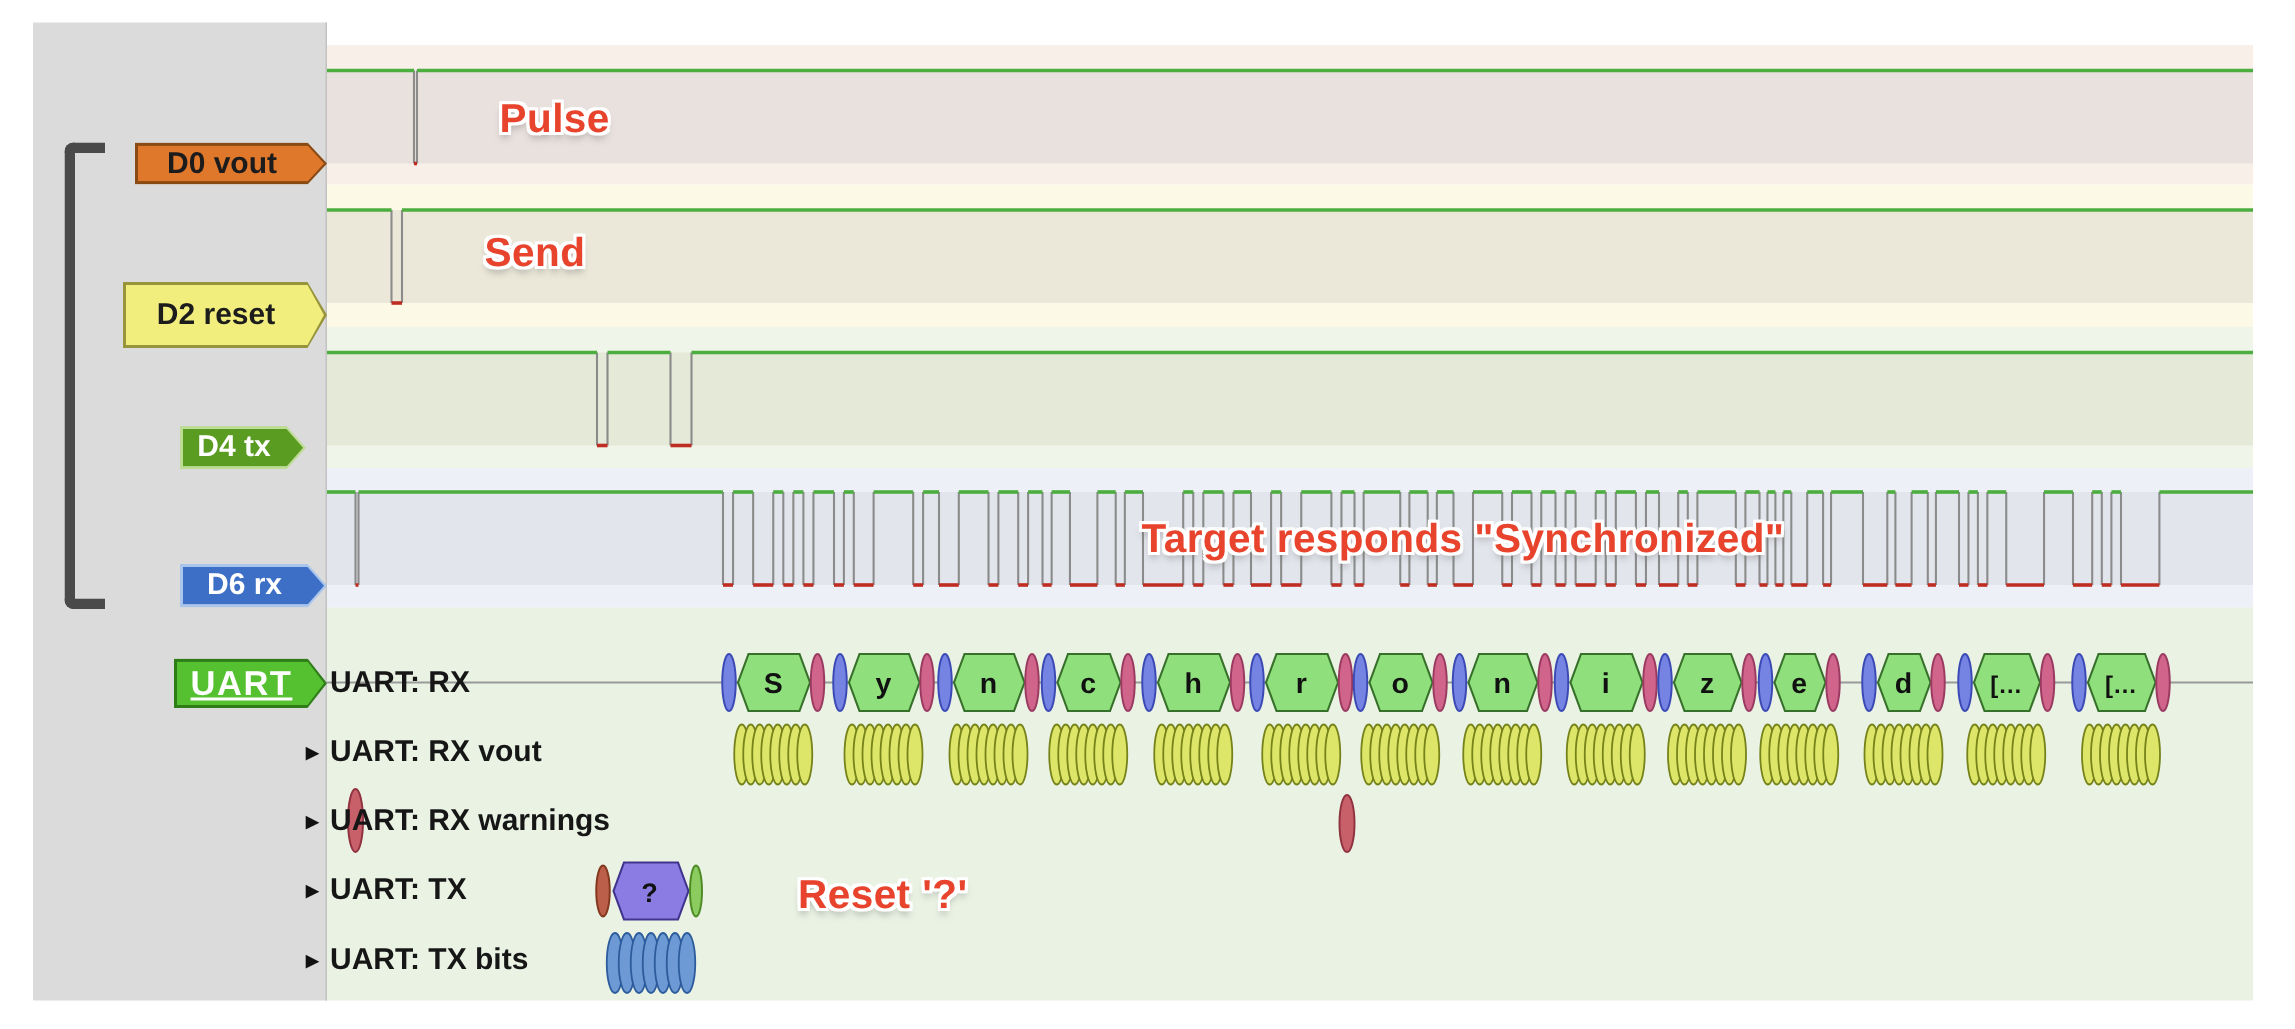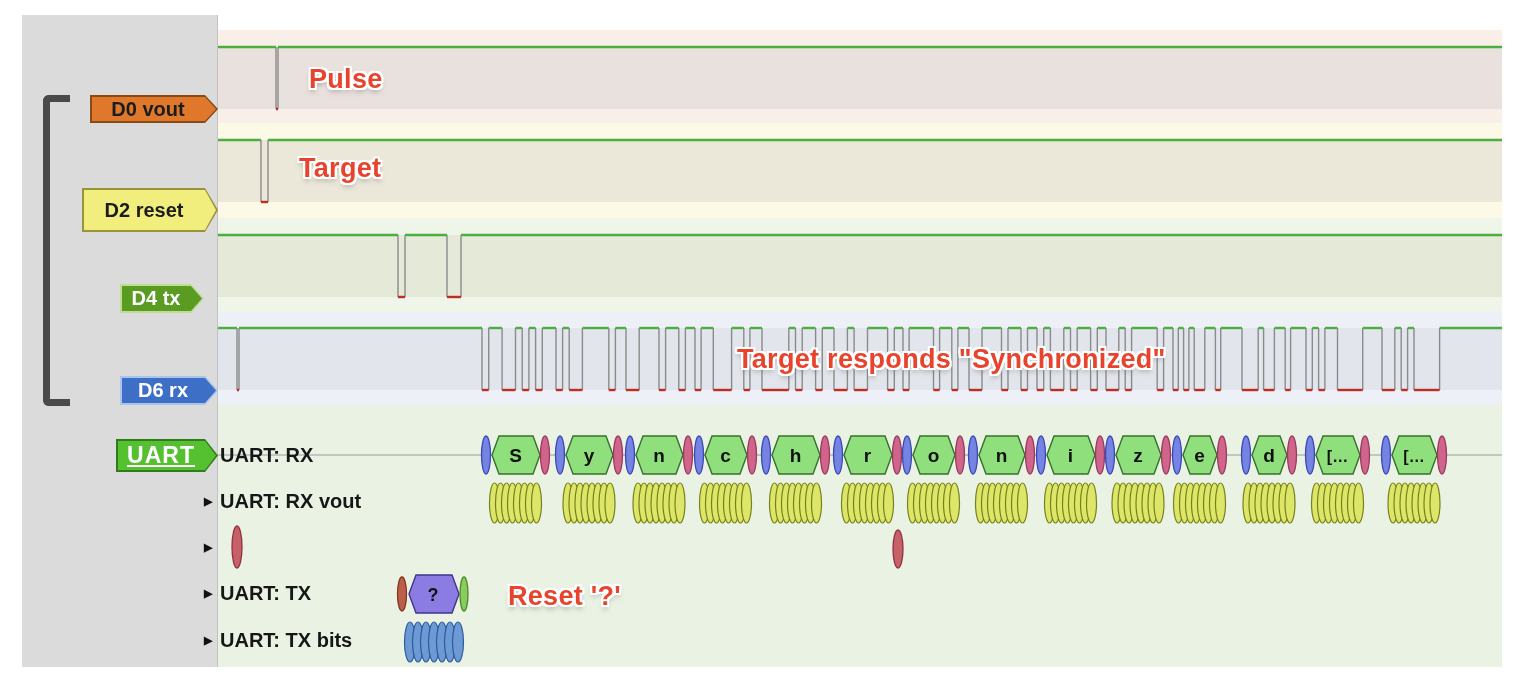--- a/index.html
+++ b/index.html
@@ -20,21 +20,21 @@
   .tag-fill{inset:2px;clip-path:polygon(0 0,calc(100% - 11px) 0,100% 50%,calc(100% - 11px) 100%,0 100%);}
   .tag-label{position:absolute;inset:0;display:flex;align-items:center;justify-content:center;
      padding-right:12px;font-size:20px;font-weight:bold;white-space:nowrap;}
   .uart-row{position:absolute;left:204px;height:26px;display:flex;align-items:center;
      z-index:5;font-size:20px;font-weight:bold;color:#161616;white-space:nowrap;}
   .arrow-slot{width:16px;font-size:11px;color:#111;display:inline-block;}
   .r1{top:442px}.r2{top:488px}.r3{top:534px}.r4{top:580px}.r5{top:627px}
   .callout{position:absolute;z-index:7;font-size:27px;font-weight:bold;letter-spacing:.3px;
      white-space:pre;line-height:30px;
      text-shadow:-2px -2px 0 #fff,2px -2px 0 #fff,-2px 2px 0 #fff,2px 2px 0 #fff,
-                 0 -2px 0 #fff,0 2px 0 #fff,-2px 0 0 #fff,2px 0 0 #fff,0 4px 5px rgba(110,110,110,.55);}
+                 0 -2px 0 #fff,0 2px 0 #fff,-2px 0 0 #fff,2px 0 0 #fff,0 4px 5px rgba(110,110,110,.55);margin-left:24px;}
   #callout-pulse{left:309px;top:64px;}
   #callout-reset{left:299px;top:153px;}
   #callout-sync{left:737px;top:344px;}
   #callout-send{left:508px;top:581px;}
 </style>
 </head>
 <body>
 
 <div id="stage">
   <div id="sidebar"></div>
@@ -43,32 +43,33 @@
   <div class="uart-row r1">
     <span class="arrow-slot"></span>
     <span>UART: RX</span>
   </div>
   <div class="uart-row r2">
     <span class="arrow-slot">▶</span>
     <span>UART: RX vout</span>
   </div>
   <div class="uart-row r3">
     <span class="arrow-slot">▶</span>
+    <span>UART: RX warnings</span>
   </div>
   <div class="uart-row r4">
     <span class="arrow-slot">▶</span>
     <span>UART: TX</span>
   </div>
   <div class="uart-row r5">
     <span class="arrow-slot">▶</span>
     <span>UART: TX bits</span>
   </div>
 
   <div class="callout" id="callout-pulse" style="color: rgb(232, 67, 44);">Pulse</div>
-  <div class="callout" id="callout-reset" style="color: rgb(232, 67, 44);">Target</div>
+  <div class="callout" id="callout-reset" style="color: rgb(232, 67, 44);">Send</div>
   <div class="callout" id="callout-sync" style="color: rgb(232, 67, 44);">Target responds "Synchronized"</div>
   <div class="callout" id="callout-send" style="color: rgb(232, 67, 44);">Reset '?'</div>
 <div class="band" style="left: 218px; top: 30px; width: 1284px; height: 93px; background: rgb(248, 239, 233);"></div>
     <div class="band" style="left: 218px; top: 47px; width: 1284px; height: 62px; background: rgb(233, 225, 221);"></div>
     <div class="band" style="left: 218px; top: 123px; width: 1284px; height: 95px; background: rgb(252, 249, 231);"></div>
     <div class="band" style="left: 218px; top: 140px; width: 1284px; height: 62px; background: rgb(235, 232, 217);"></div>
     <div class="band" style="left: 218px; top: 218px; width: 1284px; height: 94px; background: rgb(240, 245, 233);"></div>
     <div class="band" style="left: 218px; top: 235px; width: 1284px; height: 62px; background: rgb(228, 233, 216);"></div>
     <div class="band" style="left: 218px; top: 312px; width: 1284px; height: 93px; background: rgb(237, 240, 246);"></div>
     <div class="band" style="left: 218px; top: 328px; width: 1284px; height: 62px; background: rgb(226, 229, 236);"></div>

